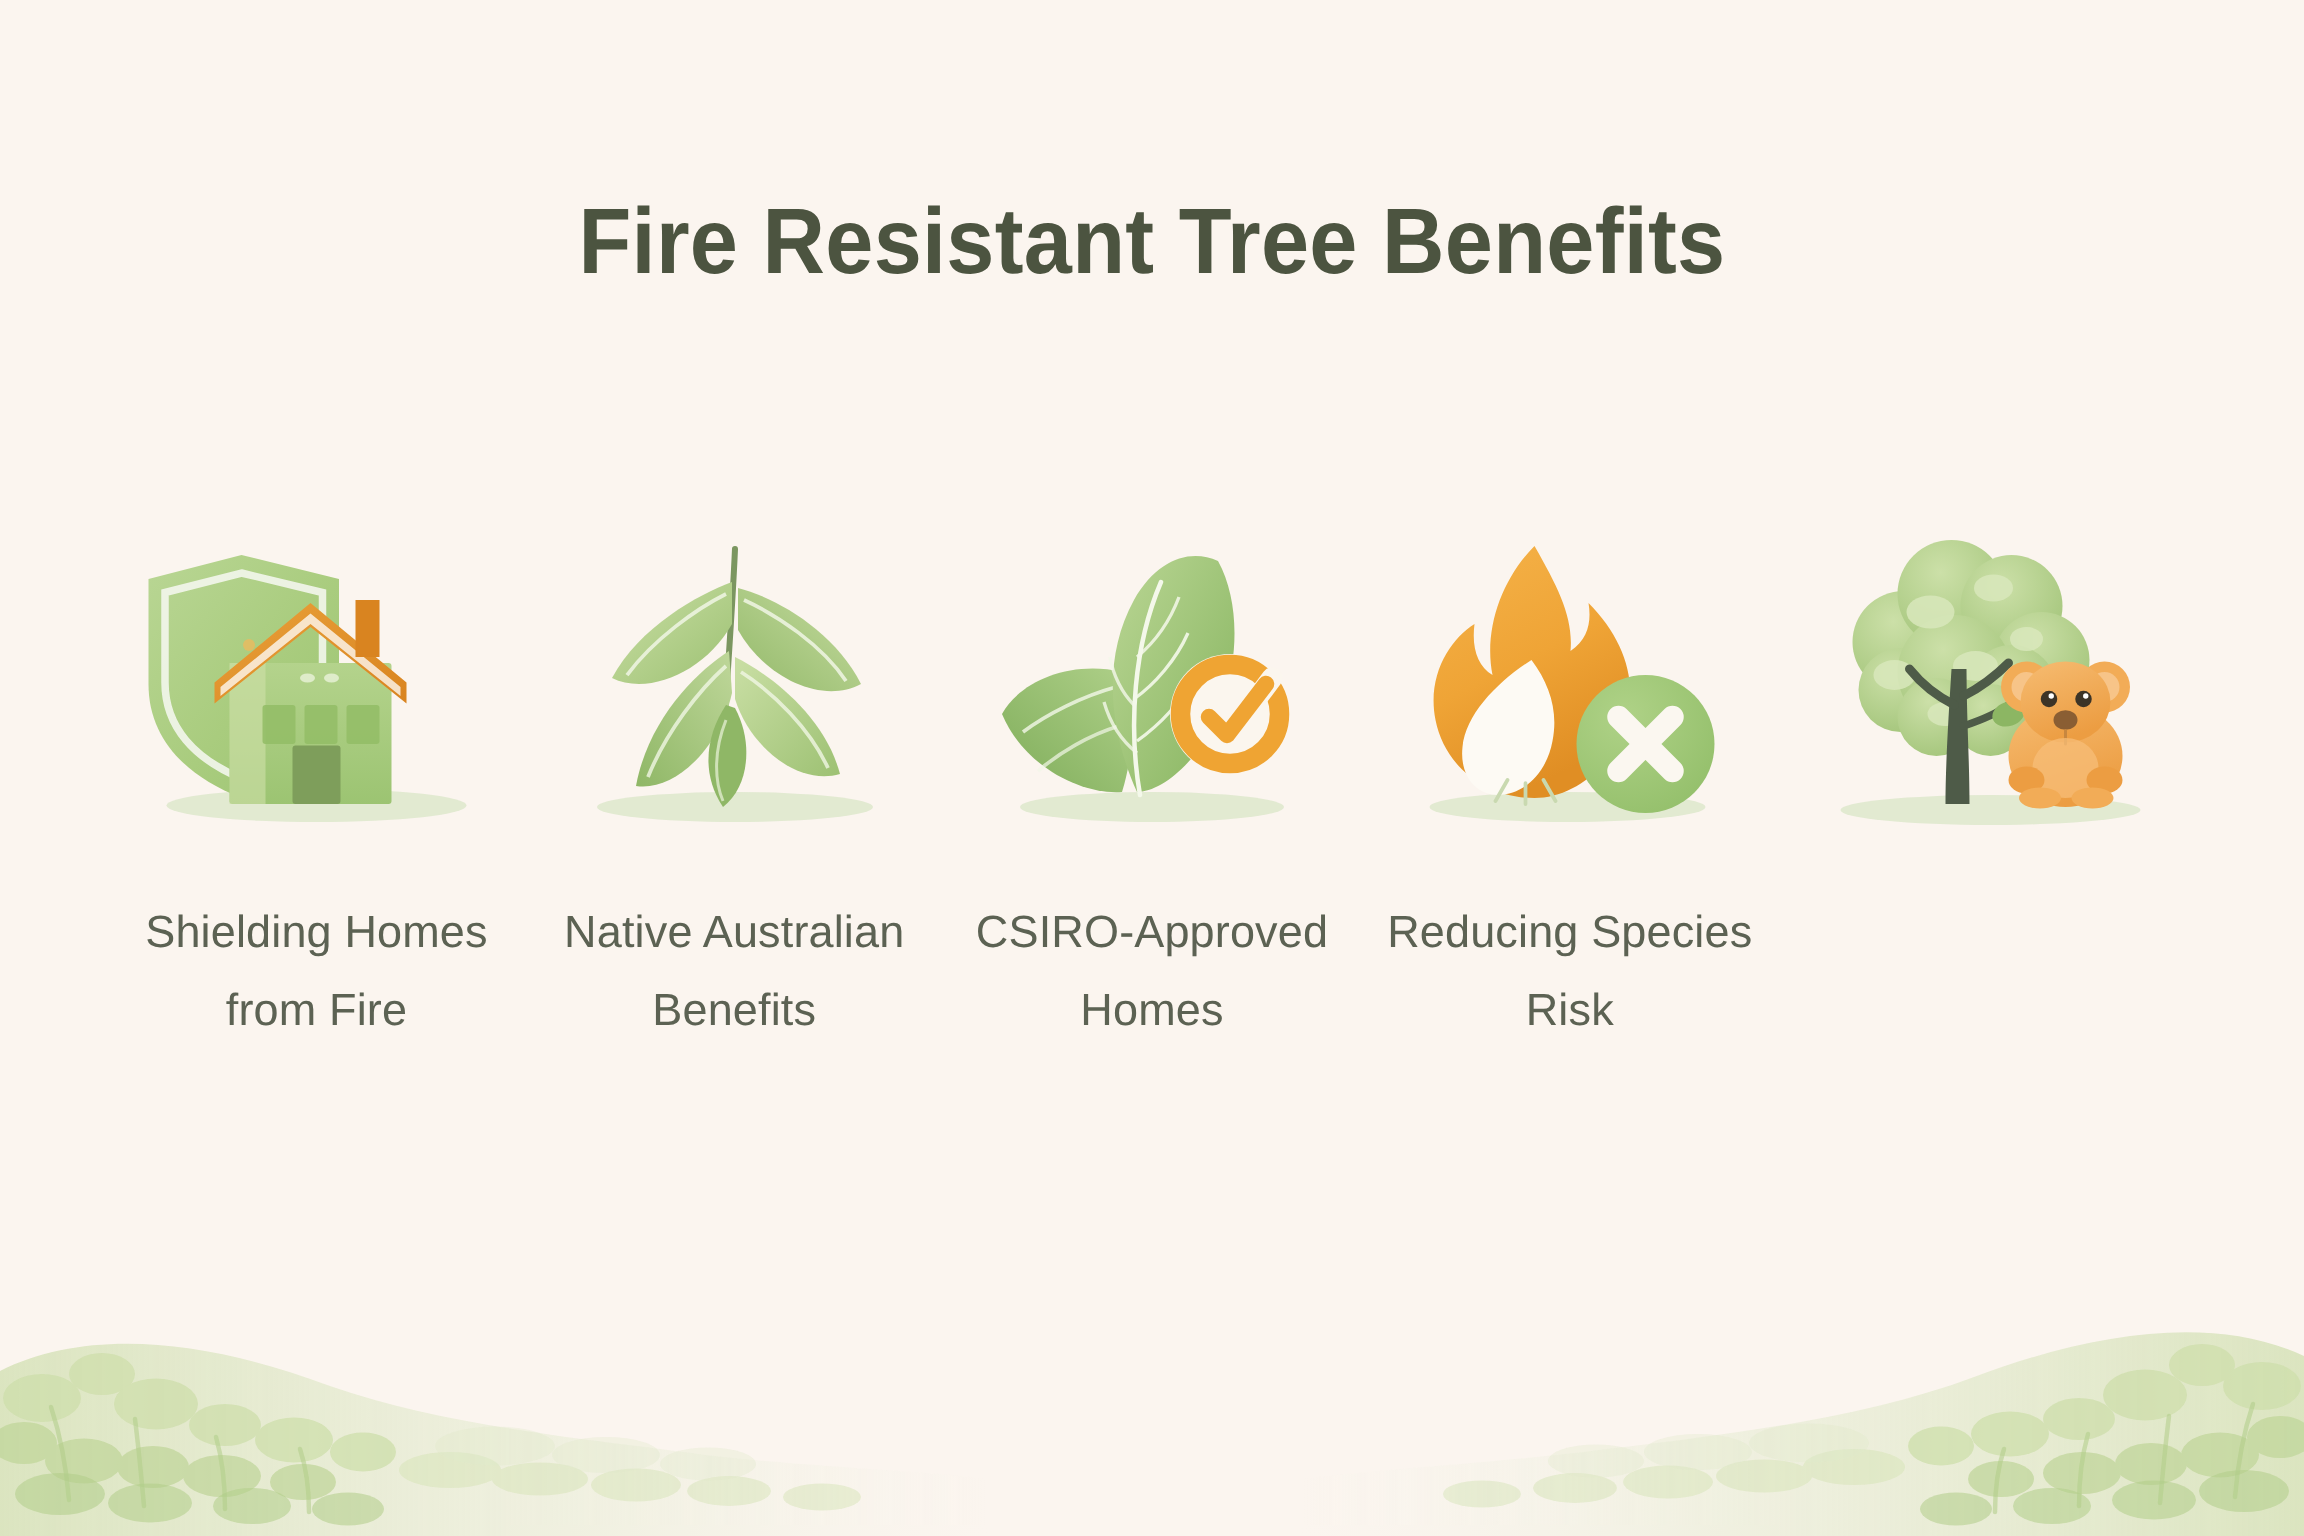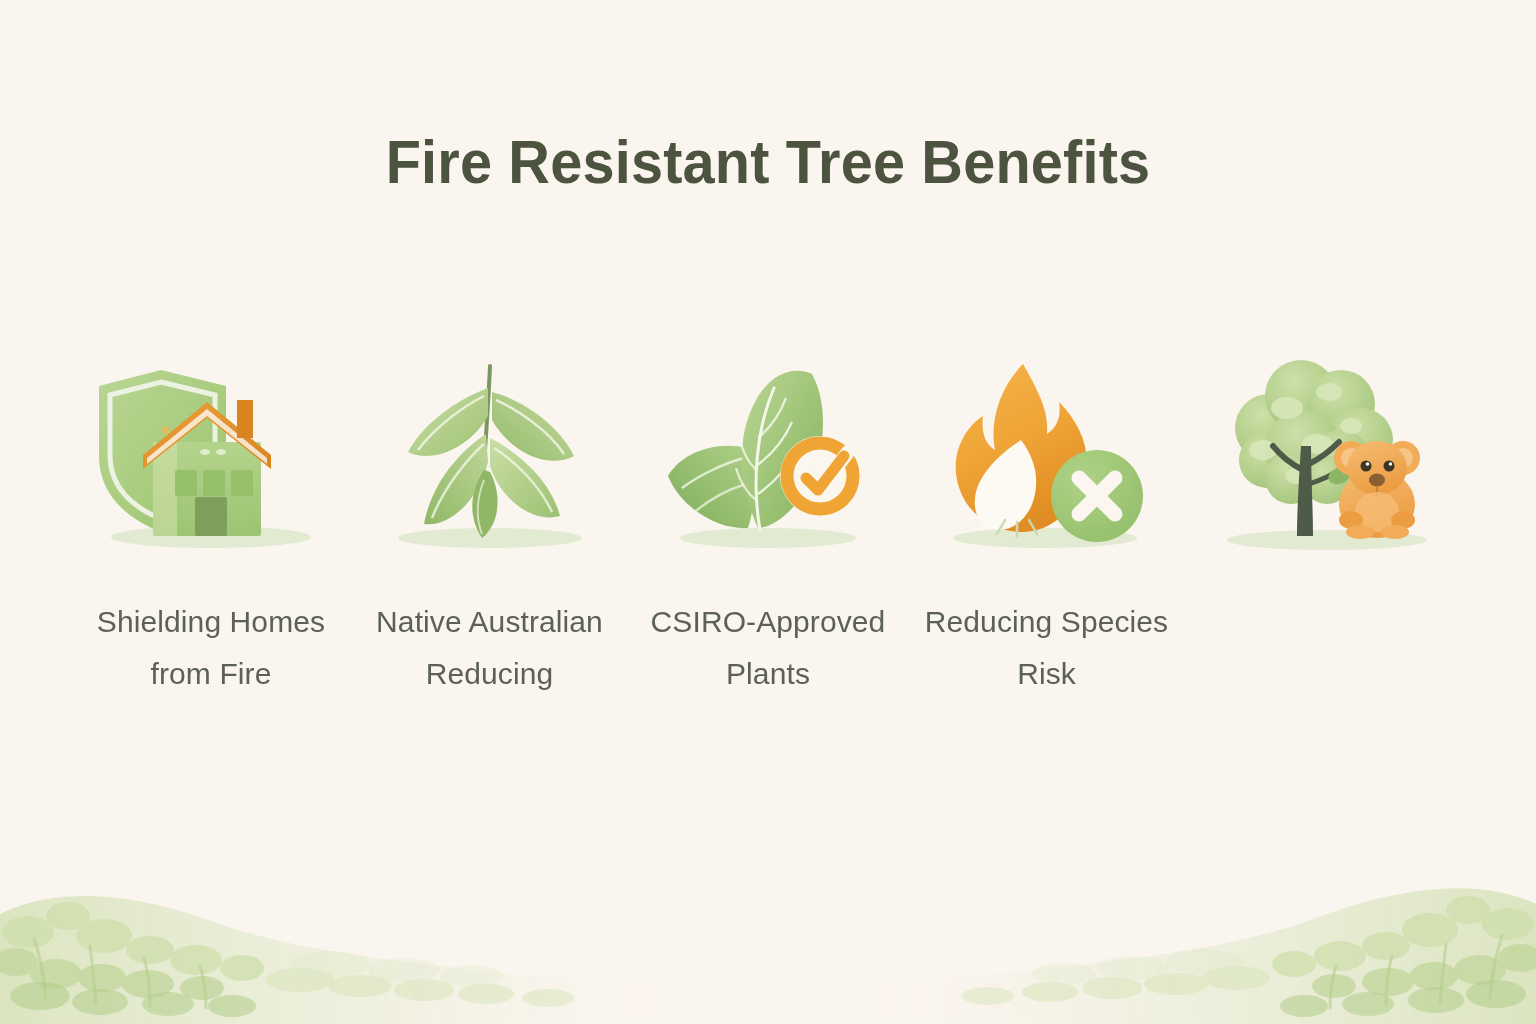--- a/index.html
+++ b/index.html
@@ -178,21 +178,21 @@
           <path d="M116 82 C94 96 62 128 54 172 C80 176 110 146 118 110 Z" fill="url(#lfC)"></path>
           <path d="M114 92 C96 108 74 136 62 166" stroke="#F0F6E4" stroke-width="2.5" fill="none" opacity="0.8"></path>
 
           <path d="M120 86 C144 98 180 126 190 164 C162 172 130 146 120 114 Z" fill="url(#lfA)"></path>
           <path d="M124 96 C146 110 170 134 182 160" stroke="#F0F6E4" stroke-width="2.5" fill="none" opacity="0.8"></path>
 
           <path d="M114 118 C102 136 96 162 112 186 C130 172 132 142 120 120 Z" fill="#8FB766"></path>
           <path d="M114 128 C106 148 106 168 112 182" stroke="#E9F2DA" stroke-width="2" fill="none" opacity="0.7"></path>
         </svg>
       </div>
-      <div class="label">Native Australian Reducing</div>
+      <div class="label">Native Australian Benefits</div>
     </div>
 
     <div class="column">
       <div class="icon-box">
         <svg viewBox="0 0 240 210" xmlns="http://www.w3.org/2000/svg">
           <defs>
             <linearGradient id="bigLeaf" x1="0" y1="0" x2="1" y2="1">
               <stop offset="0%" stop-color="#BAD694"></stop>
                 <stop offset="100%" stop-color="#86B45F"></stop>
             </linearGradient>
@@ -215,21 +215,21 @@
           <path d="M110 86 C122 76 132 62 138 46" stroke="#F4F8EA" stroke-width="2.2" fill="none" opacity="0.85"></path>
           <path d="M110 150 C100 142 92 130 88 116" stroke="#F4F8EA" stroke-width="2.2" fill="none" opacity="0.8"></path>
           <path d="M108 118 C100 110 94 98 92 86" stroke="#F4F8EA" stroke-width="2.2" fill="none" opacity="0.8"></path>
 
           <circle cx="172" cy="124" r="40" fill="#FBF6EE"></circle>
           <circle cx="172" cy="124" r="33" fill="none" stroke="#EFA433" stroke-width="13"></circle>
           <path d="M158 126 L170 140 L200 100" fill="none" stroke="#FBF6EE" stroke-width="14" stroke-linecap="round" stroke-linejoin="round"></path>
           <path d="M158 126 L170 138 L196 104" fill="none" stroke="#EFA433" stroke-width="11" stroke-linecap="round" stroke-linejoin="round"></path>
         </svg>
       </div>
-      <div class="label label-wide">CSIRO-Approved Plants</div>
+      <div class="label label-wide">CSIRO-Approved Homes</div>
     </div>
 
     <div class="column">
       <div class="icon-box">
         <svg viewBox="0 0 240 210" xmlns="http://www.w3.org/2000/svg">
           <defs>
             <linearGradient id="flameG" x1="0" y1="0" x2="0.4" y2="1">
               <stop offset="0%" stop-color="#F5B34A"></stop>
               <stop offset="55%" stop-color="#EFA436"></stop>
               <stop offset="100%" stop-color="#E08E24"></stop>

